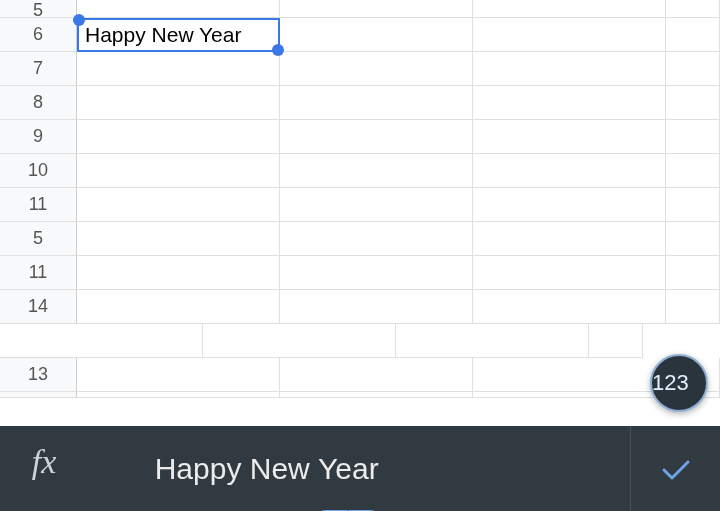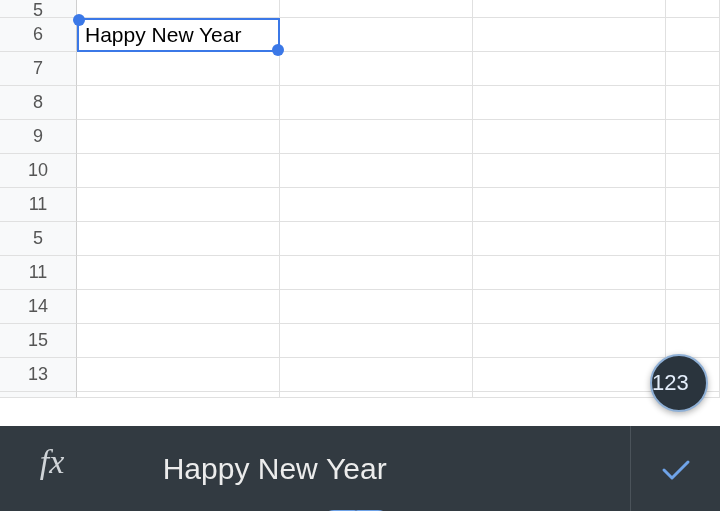--- a/index.html
+++ b/index.html
@@ -89,21 +89,20 @@
   .fx-icon {
     width: 88px;
     height: 72px;
     display: flex;
     align-items: center;
     justify-content: center;
     color: #d0d4d8;
     font-size: 34px;
     font-style: italic;
     font-family: 'Times New Roman', serif;
-    margin-left: 8px;
   }
   .formula-input {
     flex: 1;
     height: 85px;
     display: flex;
     align-items: center;
     position: relative;
   }
   .formula-text {
     font-size: 30px;
@@ -220,21 +219,20 @@
 
     <div class="grid-row">
       <div class="row-header">14</div>
       <div class="cell col-A"></div>
       <div class="cell col-B"></div>
       <div class="cell col-C"></div>
       <div class="cell col-D"></div>
     </div>
 
     <div class="grid-row">
-      <div class="row-header">15</div>
       <div class="cell col-A"></div>
       <div class="cell col-B"></div>
       <div class="cell col-C"></div>
       <div class="cell col-D"></div>
     </div>
 
     <div class="grid-row">
       <div class="row-header">13</div>
       <div class="cell col-A"></div>
       <div class="cell col-B"></div>

